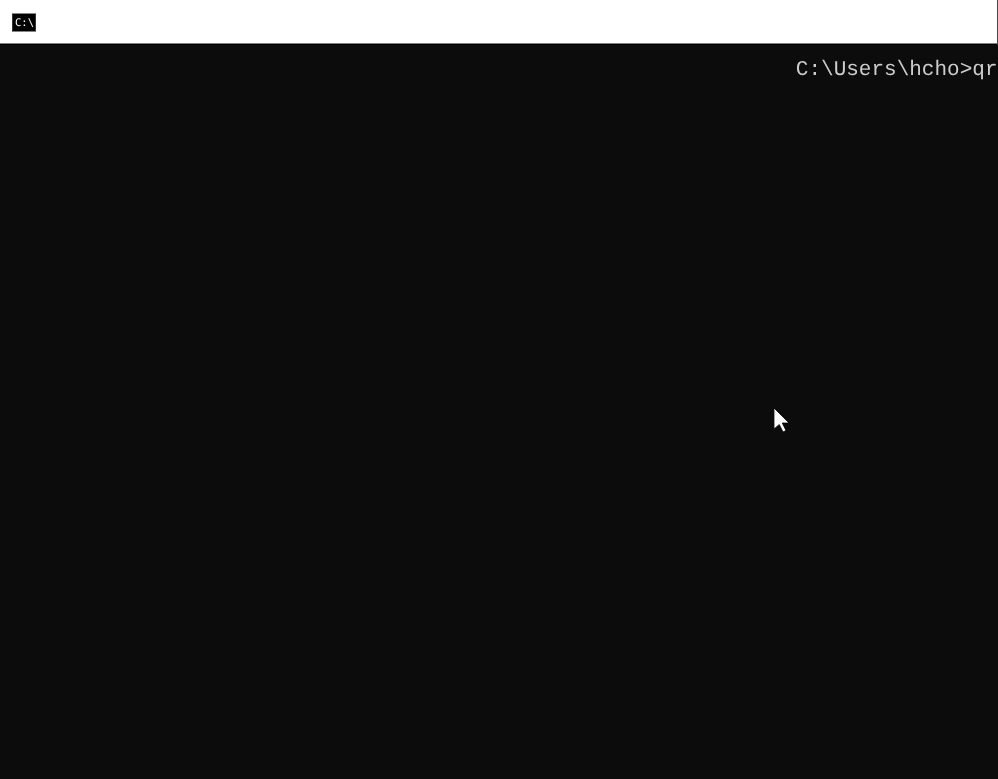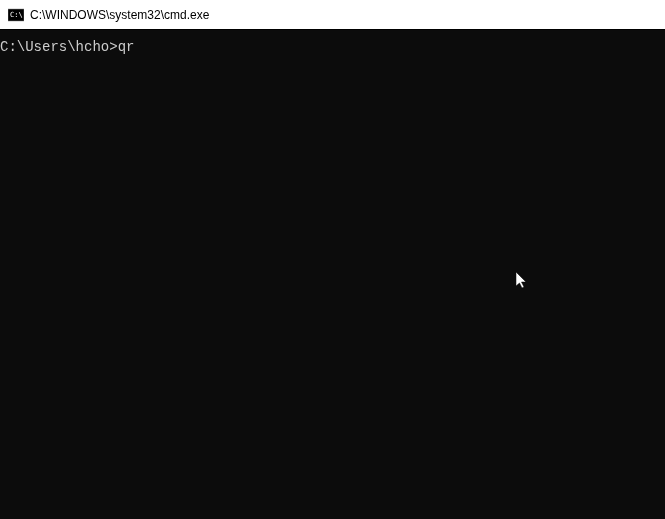--- a/index.html
+++ b/index.html
@@ -37,20 +37,21 @@
       color: #000;
     }
     .terminal {
       background: #0c0c0c;
       color: #cccccc;
       padding: 8px 0 0 0;
       font-size: 14px;
       line-height: 1.4;
       height: calc(100% - 30px);
       font-family: Consolas, 'Courier New', monospace;
+      text-align: right;
     }
     .prompt-line {
       white-space: pre;
     }
     .command-input {
       color: #cccccc;
     }
     .cursor-pointer {
       position: absolute;
       left: 516px;
@@ -63,21 +64,20 @@
 </head>
 <body>
 
 <div class="titlebar">
   <span class="titlebar-icon">
     <svg width="16" height="16" viewBox="0 0 16 16">
       <rect x="0" y="2" width="16" height="12" fill="#000" stroke="#888" stroke-width="0.5"></rect>
       <text x="2" y="10" font-size="7" fill="#fff" font-family="monospace">C:\</text>
     </svg>
   </span>
-  <span class="titlebar-title">C:\WINDOWS\system32\cmd.exe</span>
 </div>
 
 <div class="terminal">
   <span class="prompt-line"><span>C:\Users\hcho&gt;</span><span class="command-input">qr</span></span>
 </div>
 
 <div class="cursor-pointer">
   <svg width="12" height="18" viewBox="0 0 12 18">
     <path d="M0,0 L0,14 L3.5,11 L6,16 L8,15 L5.5,10 L10,10 Z" fill="#ffffff" stroke="#000000" stroke-width="0.5"></path>
   </svg>

